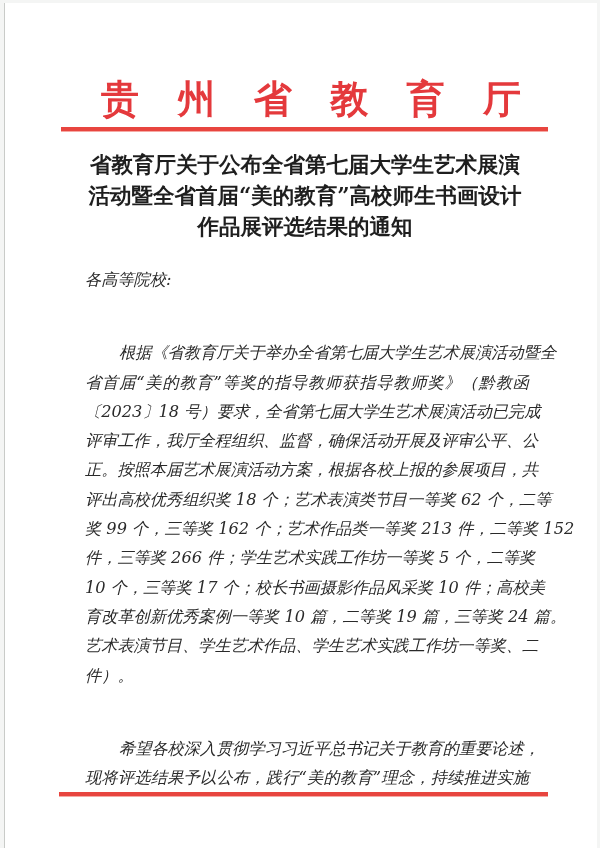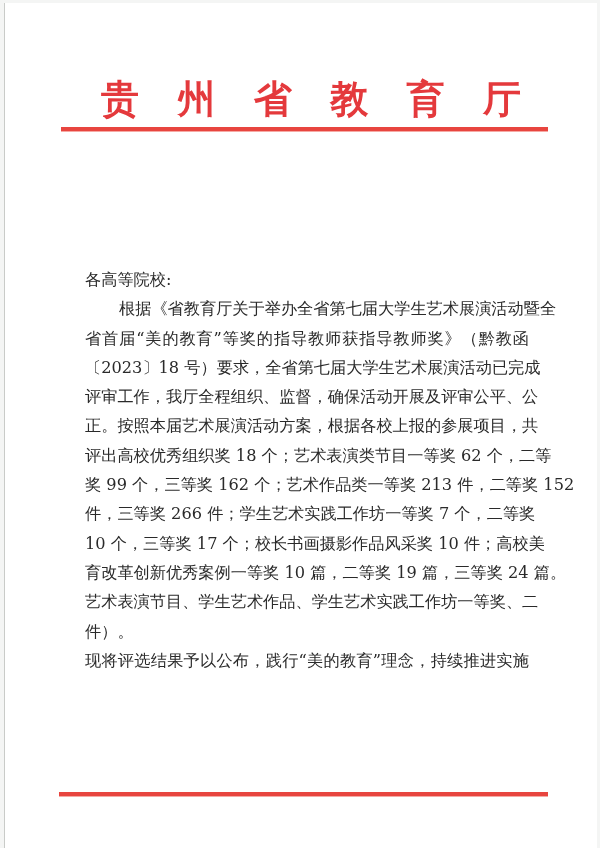--- a/index.html
+++ b/index.html
@@ -34,58 +34,64 @@
     font-size:21.5px; font-weight:bold; color:#1e1e1e;
     line-height:31px;
   }
   .title div { white-space:nowrap; }
   .body {
     position:absolute; left:80px; top:262px; width:444px;
     font-family:"DejaVu Serif", "Liberation Serif", serif;
     font-size:16.2px; color:#2a2a2a;
     line-height:29.3px;
   }
-  .line { white-space:nowrap; text-align:justify; text-align-last:justify; height:29.3px; }
+  .line { white-space:nowrap; text-align:justify; text-align-last:justify; height:29.3px;font-style:italic; }
   .line.left { text-align-last:left; }
-  .indent { padding-left:34px; }
+  .indent { padding-left:34px;margin-top:44px; }
 </style>
 </head>
 <body>
 
 <div class="page">
 
   <div class="letterhead">
     <span>贵</span>
     <span>州</span>
     <span>省</span>
     <span>教</span>
     <span>育</span>
     <span>厅</span>
   </div>
 
   <div class="red-rule top"></div>
 
+  <div class="title">
+    <div>省教育厅关于公布全省第七届大学生艺术展演</div>
+    <div>活动暨全省首届“美的教育”高校师生书画设计</div>
+    <div>作品展评选结果的通知</div>
+  </div>
 
   <div class="body">
     <div class="line left">各高等院校:</div>
 
     <div>
       <div class="line indent">根据《省教育厅关于举办全省第七届大学生艺术展演活动暨全</div>
       <div class="line">省首届“美的教育”等奖的指导教师获指导教师奖》（黔教函</div>
       <div class="line">〔2023〕18 号）要求，全省第七届大学生艺术展演活动已完成</div>
       <div class="line">评审工作，我厅全程组织、监督，确保活动开展及评审公平、公</div>
       <div class="line">正。按照本届艺术展演活动方案，根据各校上报的参展项目，共</div>
       <div class="line">评出高校优秀组织奖 18 个；艺术表演类节目一等奖 62 个，二等</div>
       <div class="line">奖 99 个，三等奖 162 个；艺术作品类一等奖 213 件，二等奖 152</div>
-      <div class="line">件，三等奖 266 件；学生艺术实践工作坊一等奖 7 个，二等奖</div>
+      <div class="line">件，三等奖 266 件；学生艺术实践工作坊一等奖 5 个，二等奖</div>
       <div class="line">10 个，三等奖 17 个；校长书画摄影作品风采奖 10 件；高校美</div>
       <div class="line">育改革创新优秀案例一等奖 10 篇，二等奖 19 篇，三等奖 24 篇。</div>
       <div class="line">艺术表演节目、学生艺术作品、学生艺术实践工作坊一等奖、二</div>
       <div class="line left">件）。</div>
     </div>
 
     <div>
+      <div class="line indent">希望各校深入贯彻学习习近平总书记关于教育的重要论述，</div>
       <div class="line">现将评选结果予以公布，践行“美的教育”理念，持续推进实施</div>
     </div>
   </div>
 
   <div class="red-rule bottom"></div>
 </div>
 
 </body></html>

